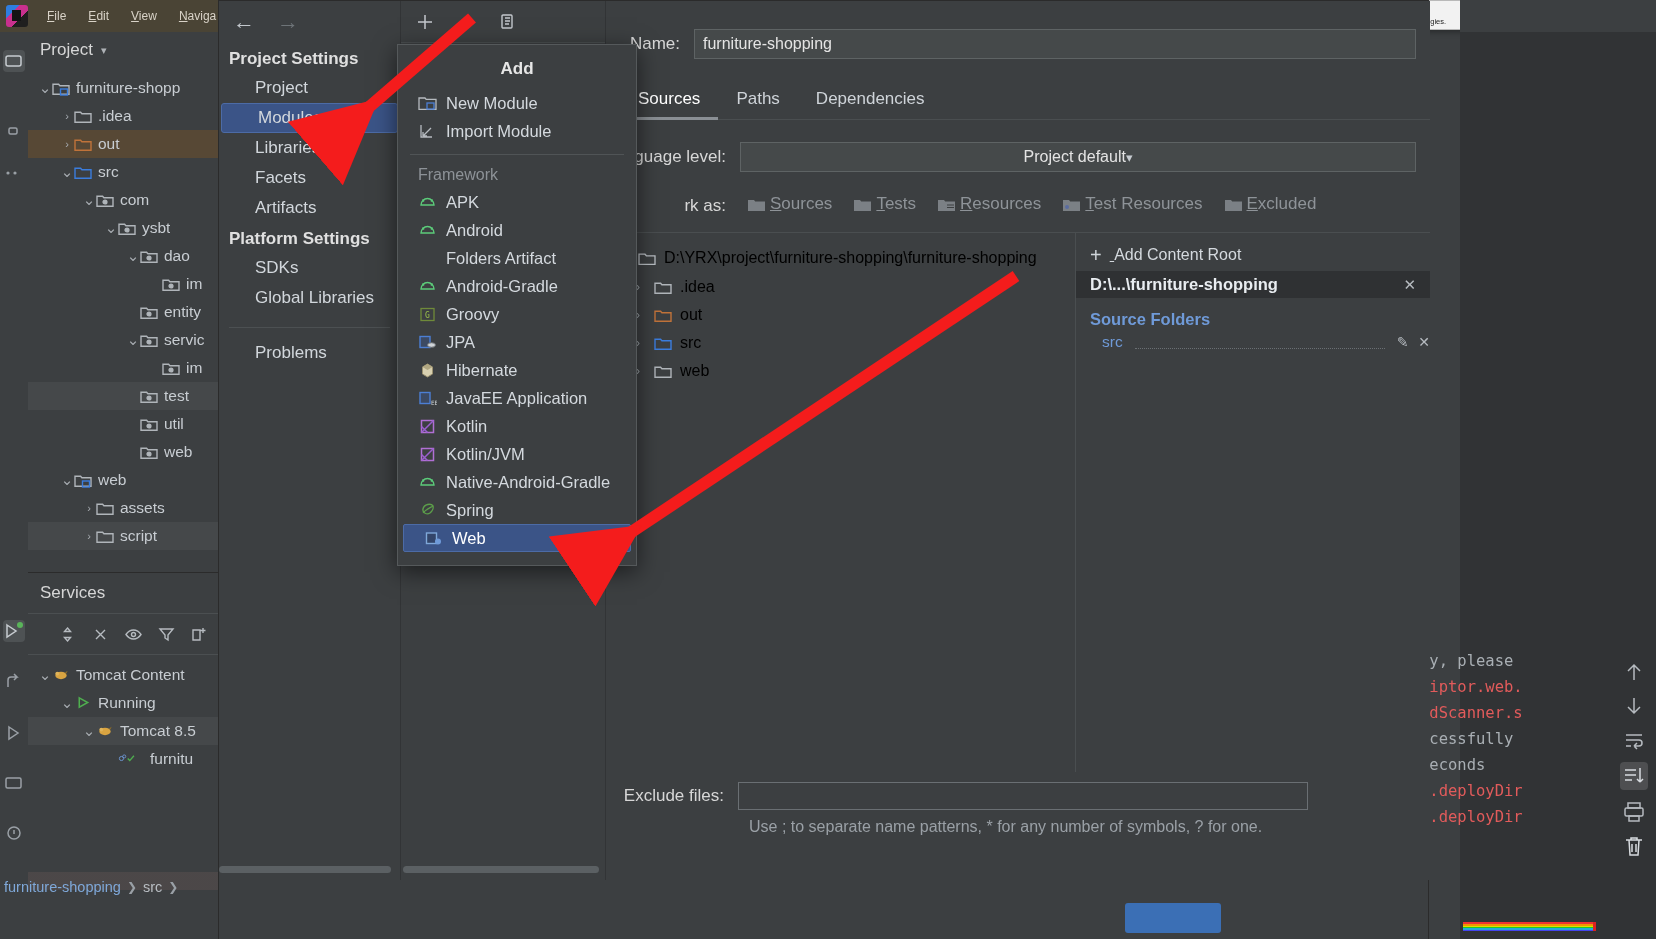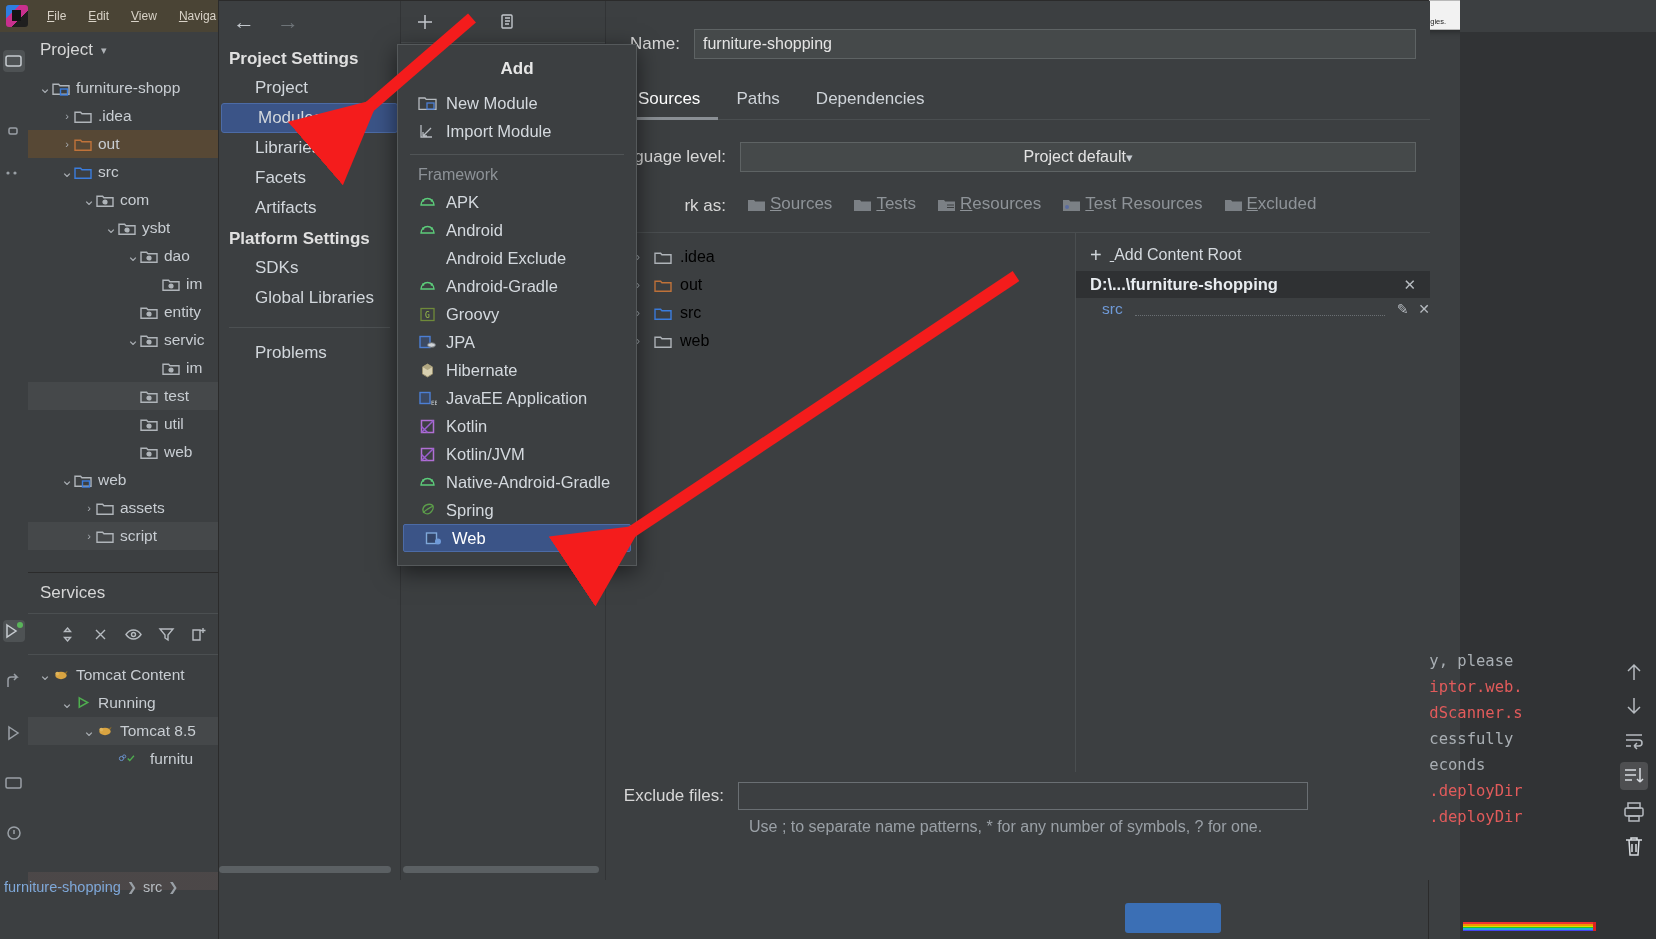--- a/index.html
+++ b/index.html
@@ -735,20 +735,29 @@
               <span class="mark-ico"><svg viewBox="0 0 17 14" fill="#7b8085">
                   <path d="M0 2h6l1.2 1.4H17V13H0z"></path>
                 </svg></span>
               <span><u>E</u>xcluded</span>
             </div>
           </div>
       </div>
 
       <div class="split">
         <div class="split-l">
+          <div class="cnode" style="height:30px">
+            <span class="arw2"></span>
+            <span class="f">
+              <svg viewBox="0 0 18 15" fill="none" stroke="#b9bec3" stroke-width="1.3">
+                  <path d="M1 3.2h6l1.4 1.6H17v8.5H1z"></path>
+                </svg>
+            </span>
+            <span>D:\YRX\project\furniture-shopping\furniture-shopping</span>
+          </div>
           <div id="content-tree">
               <div class="cnode" style="padding-left: 30px;">
                 <span class="arw2">›</span>
                 <span class="f"><svg viewBox="0 0 18 15" fill="none" stroke="#b0b5ba" stroke-width="1.4">
                     <path d="M1 3.2h5.6l1.3 1.5H17v8.6H1z"></path>
                   </svg></span>
                 <span>.idea</span>
               </div>
               <div class="cnode" style="padding-left: 30px;">
                 <span class="arw2">›</span>
@@ -775,20 +784,21 @@
         </div>
         <div class="split-r">
           <div class="add-root">
             <span class="plus">+</span>
             <span><u>&nbsp;</u><span id="acr-label">Add Content Root</span></span>
           </div>
           <div class="root-sel">
             <span>D:\...\furniture-shopping</span>
             <span class="x">✕</span>
           </div>
+          <div class="src-hdr">Source Folders</div>
           <div id="src-folders">
               <div class="src-item">
                 <span class="nm">src</span>
                 <span class="src-dots"></span>
                 <span class="ic">✎</span>
                 <span class="ic">&nbsp;✕</span>
               </div>
             </div>
         </div>
       </div>
@@ -836,21 +846,21 @@
         </div>
         <div class="ap-item">
           <span class="ap-ico"><svg viewBox="0 0 19 17" fill="none" stroke="#5ccc7a" stroke-width="1.4">
               <path d="M3 11a6.5 6.5 0 0113 0z"></path>
               <path d="M4.5 5.5l1.5 2M14.5 5.5L13 7.5"></path>
             </svg></span>
           <span>Android</span>
         </div>
         <div class="ap-item">
           <span class="ap-ico-blank"></span>
-          <span>Android Exclude</span>
+          <span>Folders Artifact</span>
         </div>
         <div class="ap-item">
           <span class="ap-ico"><svg viewBox="0 0 19 17" fill="none" stroke="#5ccc7a" stroke-width="1.4">
               <path d="M3 11a6.5 6.5 0 0113 0z"></path>
               <path d="M4.5 5.5l1.5 2M14.5 5.5L13 7.5"></path>
             </svg></span>
           <span>Android-Gradle</span>
         </div>
         <div class="ap-item">
           <span class="ap-ico"><svg viewBox="0 0 19 17">

